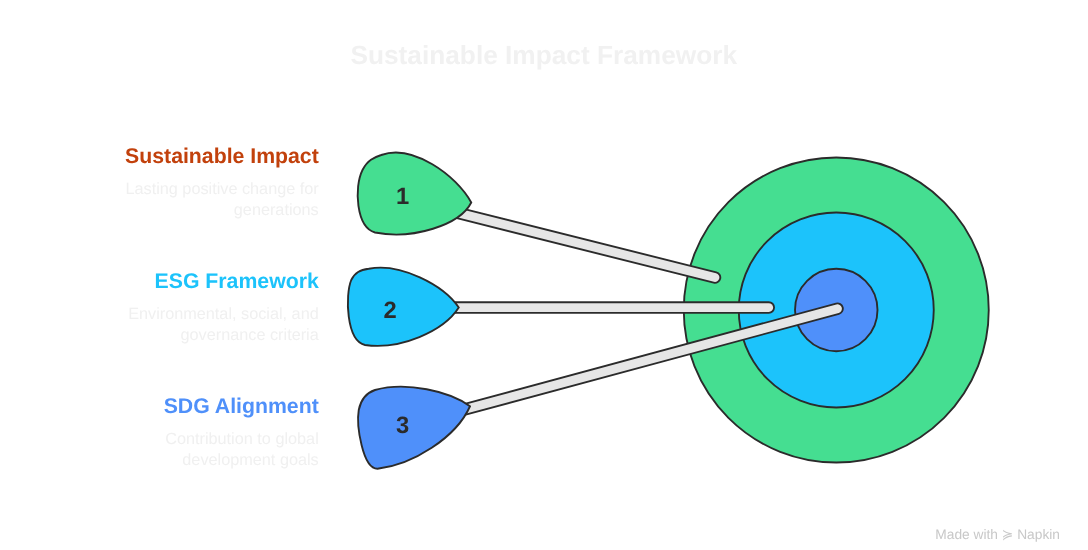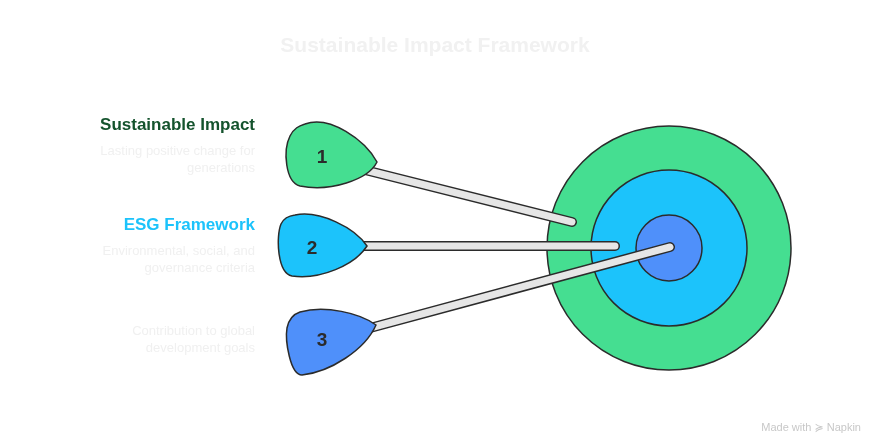--- a/index.html
+++ b/index.html
@@ -2,44 +2,45 @@
 <html><head>
 <meta charset="utf-8">
 <style>
   html,body{margin:0;padding:0;background:#ffffff;}
   body{width:870px;height:440px;position:relative;overflow:hidden;font-family:"Liberation Sans",sans-serif;}
   .title{position:absolute;left:0;width:870px;top:33px;text-align:center;font-size:21px;font-weight:bold;color:#f1f1f1;}
   .item{position:absolute;right:615px;text-align:right;width:220px;}
   .item .head{font-size:17px;font-weight:bold;}
   .item .desc{font-size:13px;color:#f0f0f0;line-height:17px;margin-top:7px;}
   svg.diag{position:absolute;left:0;top:0;}
-  .footer{position:absolute;right:9px;top:421px;font-size:11px;color:#c8c8c8;text-align:right;}
+  .footer{position:absolute;right:22px;top:421px;font-size:11px;color:#c8c8c8;text-align:right;}
 </style>
 </head>
 <body>
 
 <div class="title">Sustainable Impact Framework</div>
 
 <div class="item" style="top:115px;">
-  <div class="head" style="color:#14532d;">Sustainable Impact</div>
+  <div class="head" style="color:#c2410c;">Sustainable Impact</div>
   <div class="desc">
     <div>Lasting positive change for</div>
     <div>generations</div>
   </div>
 </div>
 
 <div class="item" style="top:215px;">
   <div class="head" style="color:#1cc3fb;">ESG Framework</div>
   <div class="desc">
     <div>Environmental, social, and</div>
     <div>governance criteria</div>
   </div>
 </div>
 
 <div class="item" style="top:315px;">
+  <div class="head" style="color:#4f90fa;">SDG Alignment</div>
   <div class="desc">
     <div>Contribution to global</div>
     <div>development goals</div>
   </div>
 </div>
 
 <svg class="diag" width="870" height="440" viewBox="0 0 870 440">
 
   <circle cx="669" cy="248" r="122" fill="#45de91" stroke="#2b2b2b" stroke-width="1.5"></circle>
   <circle cx="669" cy="248" r="78" fill="#1cc3fb" stroke="#2b2b2b" stroke-width="1.5"></circle>

